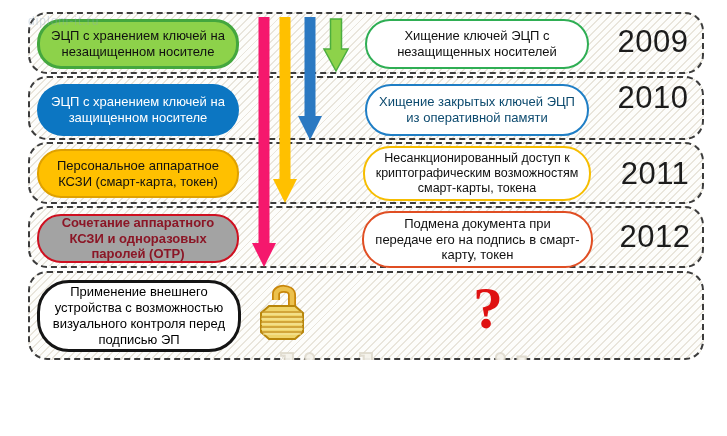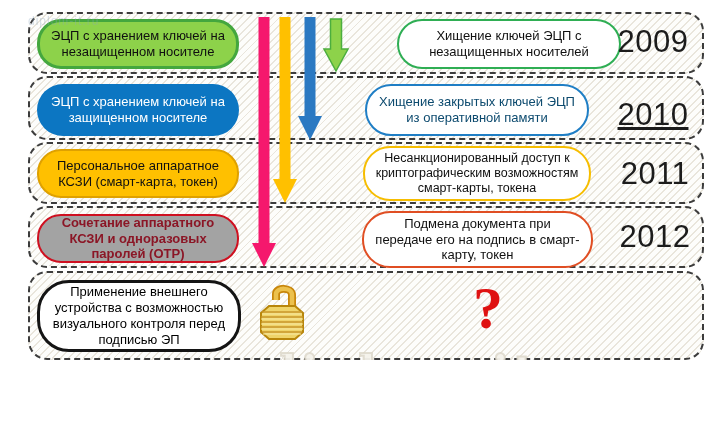--- a/index.html
+++ b/index.html
@@ -24,31 +24,31 @@
     text-align:center; box-sizing:border-box; padding:2px 10px;
     font-size:13px; line-height:1.22; z-index:3; background:#ffffff;
   }
   
   .lb1 { left:37px; top:19px;  width:202px; height:50px; background:#8dd24a; border:3px solid #44a73e; border-radius:24px; color:#101010; }
   .lb2 { left:37px; top:84px;  width:202px; height:52px; background:#0c76c2; border:none; border-radius:26px; color:#ffffff; }
   .lb3 { left:37px; top:149px; width:202px; height:49px; background:#ffc000; border:2px solid #dfa100; border-radius:24px; color:#101010; }
   .lb4 { left:37px; top:214px; width:202px; height:49px; background:#a3a3a3; border:2px solid #cf1020; border-radius:24px; color:#8b1626; font-weight:bold; }
   .lb5 { left:37px; top:280px; width:204px; height:72px; background:#ffffff; border:3px solid #141414; border-radius:32px; color:#000000; }
   
-  .rb1 { left:365px; top:19px;  width:224px; height:50px; border:2.5px solid #2fae54; border-radius:25px; color:#101010;margin-left:32px; }
+  .rb1 { left:365px; top:19px;  width:224px; height:50px; border:2.5px solid #2fae54; border-radius:25px; color:#101010; }
   .rb2 { left:365px; top:84px;  width:224px; height:52px; border:2.5px solid #1f7ec5; border-radius:26px; color:#0c4a6e; }
   .rb3 { left:363px; top:146px; width:228px; height:55px; border:2.5px solid #f6bd00; border-radius:27px; color:#101010; font-size:12.5px; }
   .rb4 { left:362px; top:211px; width:231px; height:57px; border:2.5px solid #e04e23; border-radius:28px; color:#101010; }
 
   .year {
     position:absolute; width:90px; text-align:center; z-index:3;
     font-size:31px; line-height:36px; color:#1c1c1c; letter-spacing:0.5px;
   }
   .y1 { left:608px; top:24px; }
-  .y2 { left:608px; top:97px;text-decoration:underline; }
+  .y2 { left:608px; top:80px; }
   .y3 { left:610px; top:156px; }
   .y4 { left:610px; top:219px; }
 
   .arrows { position:absolute; left:0; top:0; z-index:4; pointer-events:none; }
 
   .qmark {
     position:absolute; left:458px; top:276px; width:60px; text-align:center; z-index:4;
     font-family:"Liberation Serif", serif; font-weight:bold; font-size:60px; line-height:64px; color:#df1111;
   }
   .padlock { position:absolute; left:259px; top:284px; z-index:4; }

